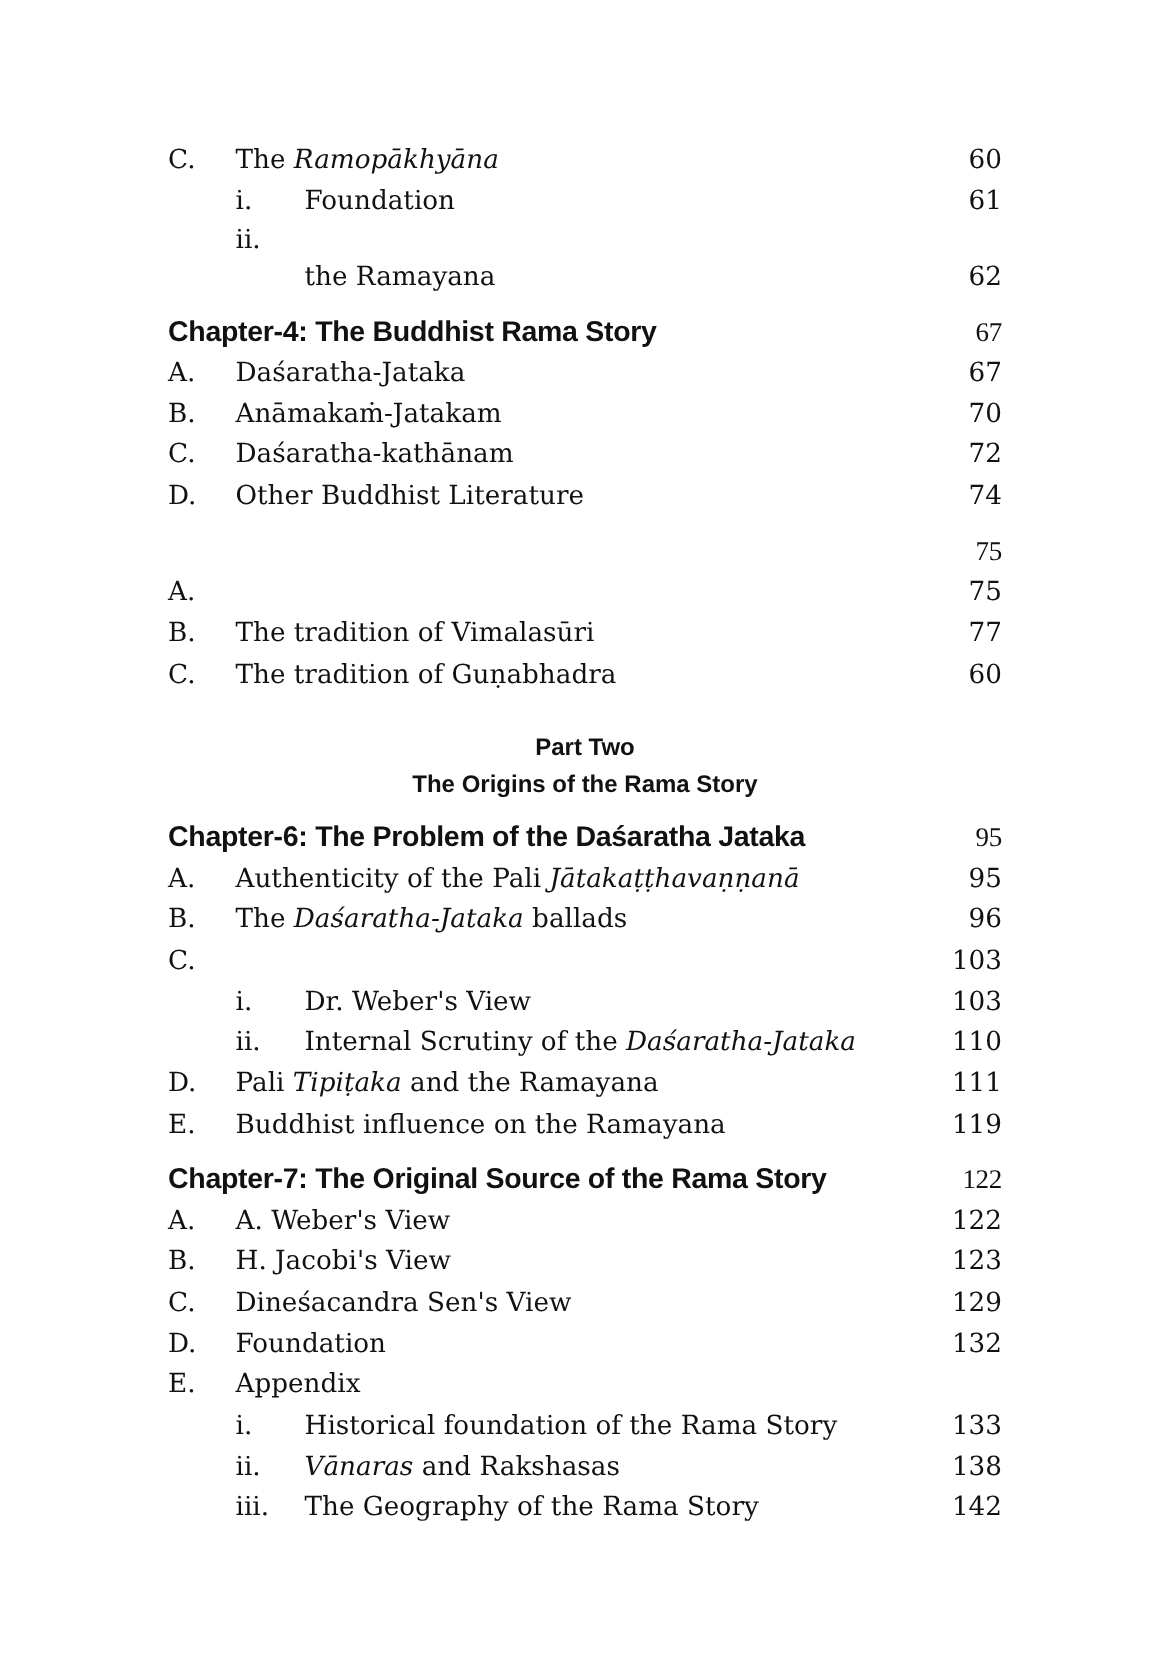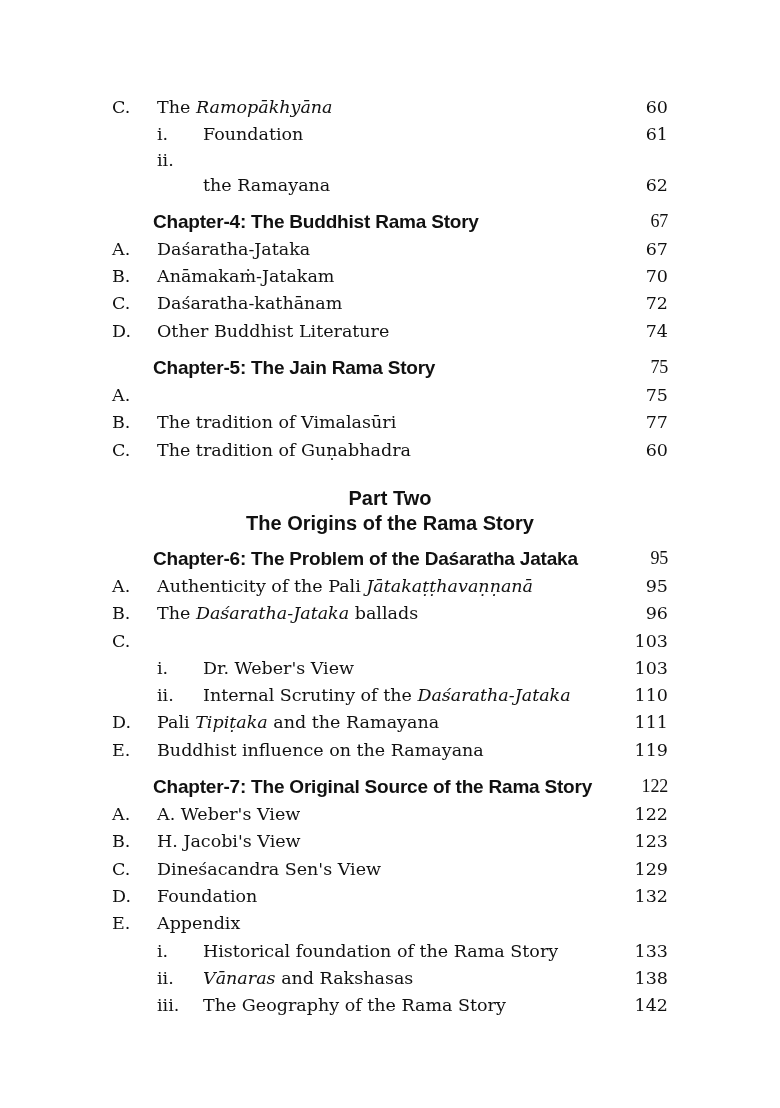--- a/index.html
+++ b/index.html
@@ -8,24 +8,24 @@
       position: relative; overflow: hidden;
       font-family: "DejaVu Serif", "Liberation Serif", serif;
     }
     .page { position: absolute; left: 112px; top: 94px; width: 556px; }
     .row { position: relative; height: 27.3px; font-size: 17.5px; line-height: 27.3px; }
     .row .lbl { position: absolute; left: 0; }
     .row .ttl { position: absolute; left: 45px; white-space: nowrap; text-align: right; }
     .row.sub .lbl { left: 45px; }
     .row.sub .ttl { left: 91px; }
     .row .pg { position: absolute; right: 0; }
-    .row.chap { font-family: "Liberation Sans", sans-serif; font-weight: bold; font-size: 19px; height: 29px; line-height: 29px; margin-top: 8px; letter-spacing: -0.2px; margin-left: 41px; }
+    .row.chap { font-family: "Liberation Sans", sans-serif; font-weight: bold; font-size: 19px; height: 29px; line-height: 29px; margin-top: 8px; letter-spacing: -0.2px; }
     .row.chap .ttl { left: 0; }
     .row.chap .pg { font-family: "Liberation Serif", serif; font-weight: normal; font-size: 18px; }
-    .part { text-align: center; font-family: "Liberation Sans", sans-serif; font-weight: bold; font-size: 20px; line-height: 25px; margin-top: 22px; margin-bottom: 1px; }
+    .part { text-align: center; font-family: "Liberation Sans", sans-serif; font-weight: bold; font-size: 16px; line-height: 25px; margin-top: 22px; margin-bottom: 1px; }
     i { font-style: italic; }
     .cont { height: 23px; line-height: 23px; }
   </style>
 </head>
 <body>
 
 <div class="page">
 
   <div class="row">
     <span class="lbl">C.</span>
@@ -64,21 +64,20 @@
     <span class="ttl">Daśaratha-kathānam</span>
     <span class="pg">72</span>
   </div>
   <div class="row">
     <span class="lbl">D.</span>
     <span class="ttl">Other Buddhist Literature</span>
     <span class="pg">74</span>
   </div>
 
   <div class="row chap">
-    <span class="ttl">Chapter-5: The Jain Rama Story</span>
     <span class="pg">75</span>
   </div>
   <div class="row">
     <span class="lbl">A.</span>
     <span class="pg">75</span>
   </div>
   <div class="row">
     <span class="lbl">B.</span>
     <span class="ttl">The tradition of Vimalasūri</span>
     <span class="pg">77</span>

